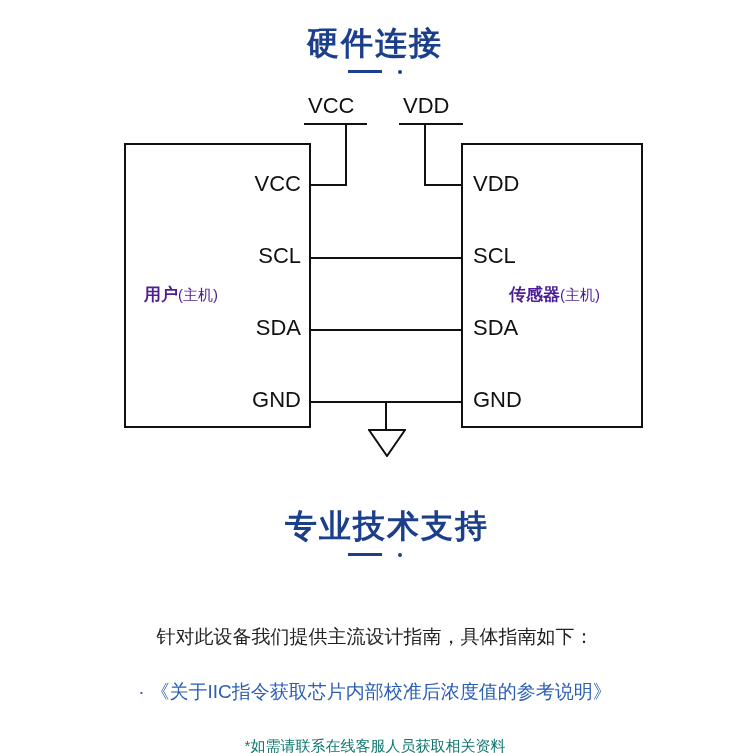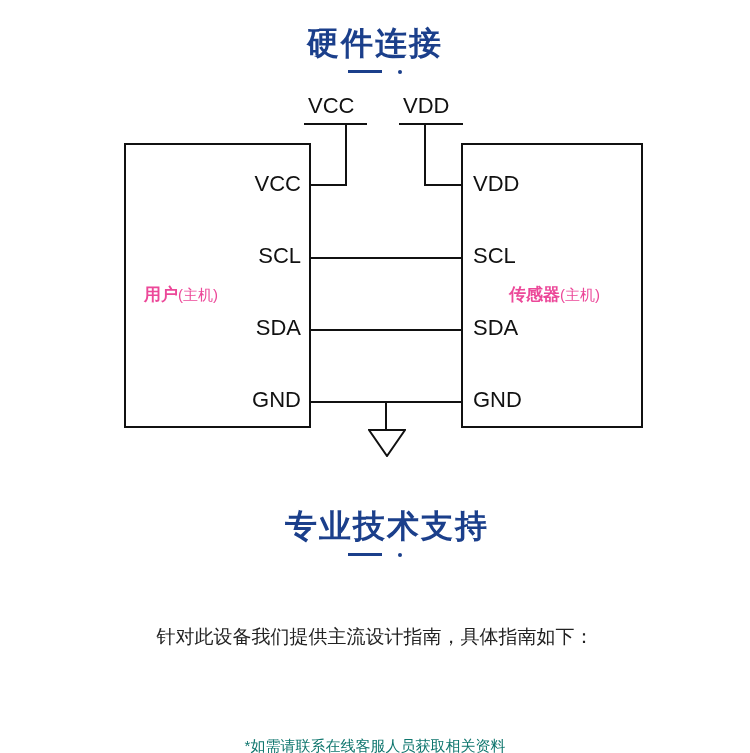--- a/index.html
+++ b/index.html
@@ -83,21 +83,21 @@
     color: #111111;
     white-space: nowrap;
   }
   .pin-left  { text-align: right; }
   .pin-right { text-align: left; }
 
   .device-name {
     position: absolute;
     font-size: 17px;
     font-weight: bold;
-    color: #ec4899;
+    color: #4c1d95;
     white-space: nowrap;
   }
   .device-name .sub {
     font-weight: normal;
     font-size: 15px;
   }
 
   .rail-label {
     position: absolute;
     font-size: 22px;
@@ -198,16 +198,19 @@
   </div>
 
   <div class="section-title" id="title-support">专业技术支持</div>
   <div class="title-underline" id="underline-support">
     <div class="dash"></div>
     <div class="dot"></div>
   </div>
 
   <div class="support-line" id="support-intro">针对此设备我们提供主流设计指南，具体指南如下：</div>
 
+  <div class="support-line" id="support-link">
+    <span class="bullet">·</span><span>《关于IIC指令获取芯片内部校准后浓度值的参考说明》</span>
+  </div>
 
   <div class="support-line" id="support-note">*如需请联系在线客服人员获取相关资料</div>
 
 </div>
 
 </body></html>

